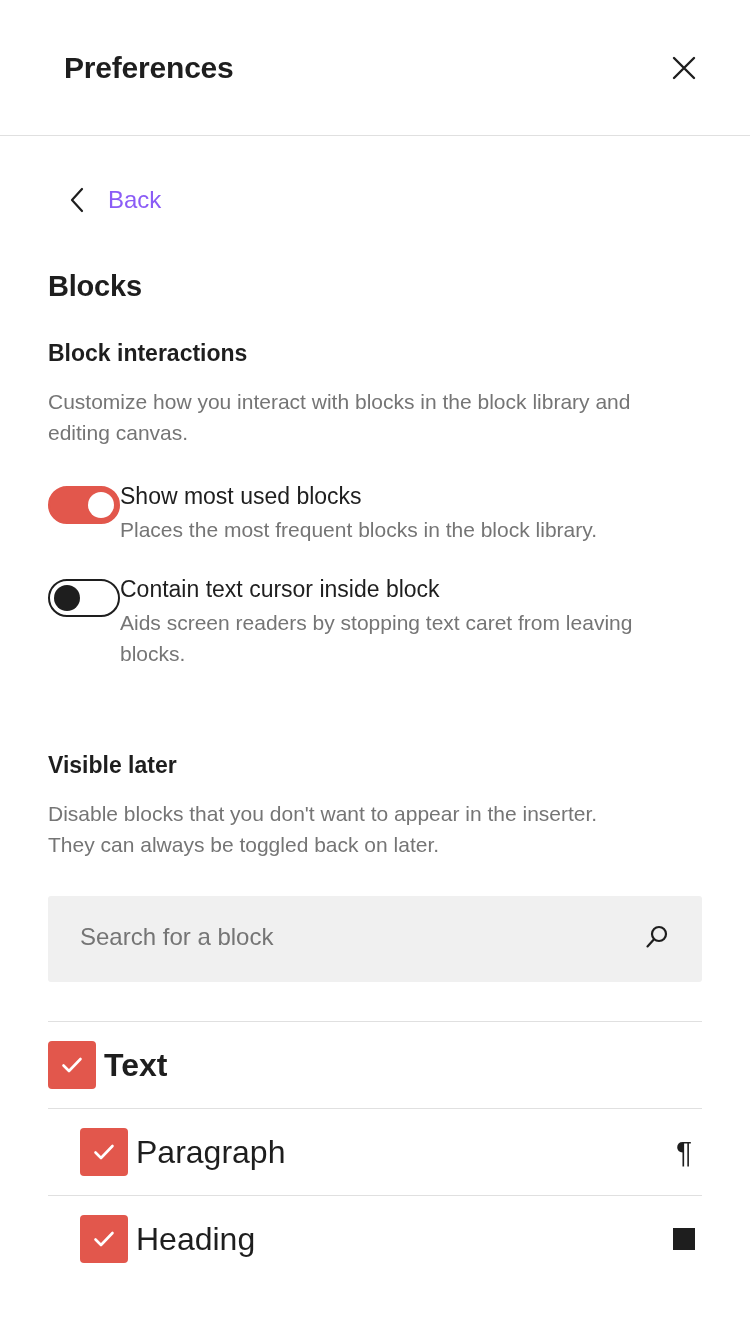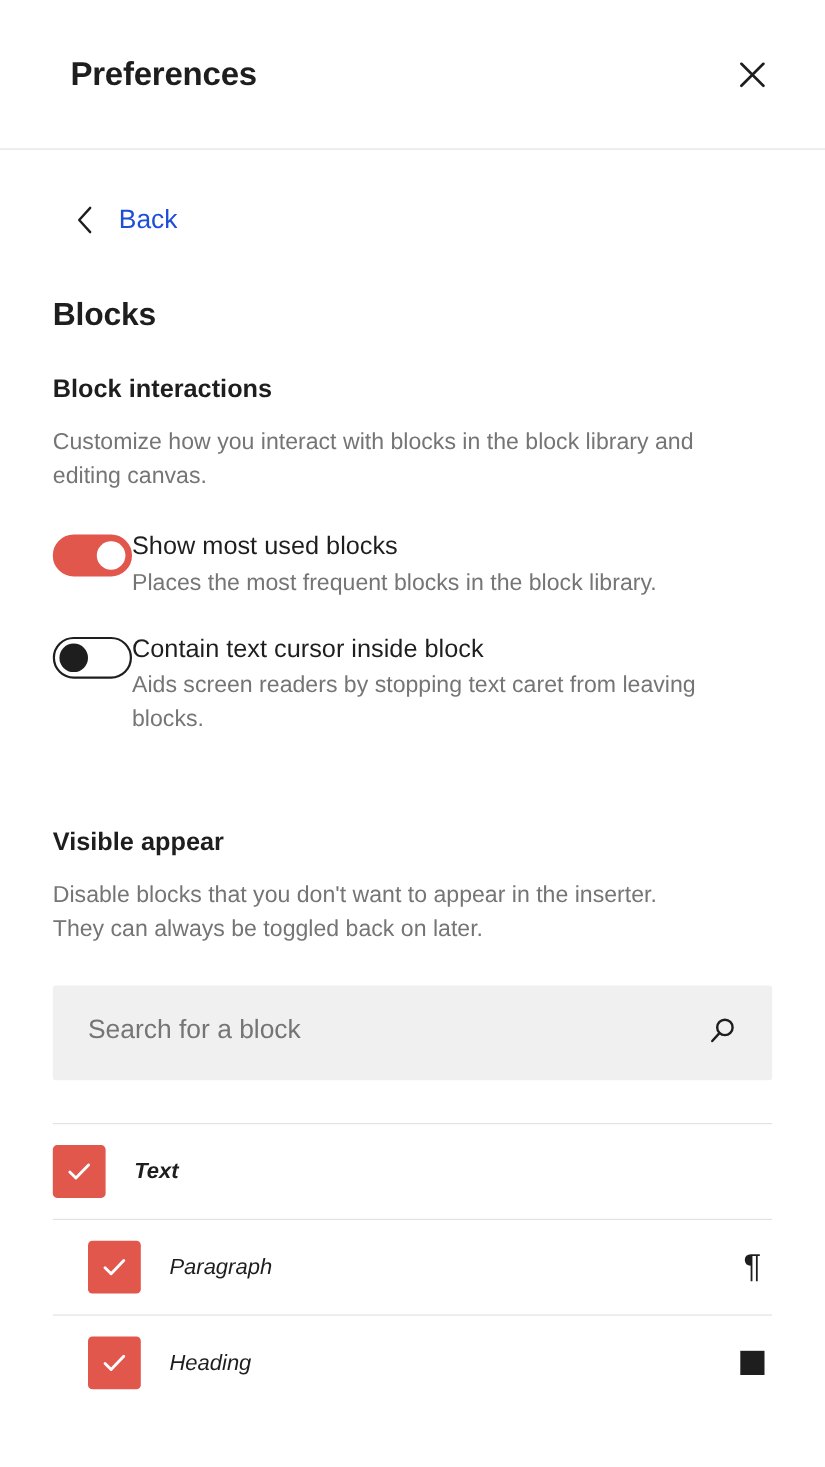--- a/index.html
+++ b/index.html
@@ -71,21 +71,21 @@
   .back-chevron {
     display: flex;
     align-items: center;
     justify-content: center;
     width: 22px;
     height: 30px;
     color: #1e1e1e;
   }
   .back-label {
     font-size: 24px;
-    color: #1d4ed8;
+    color: #8b5cf6;
     line-height: 1;
     text-align: center;
   }
 
   
   .content {
     padding: 0 48px;
   }
 
   .page-title {
@@ -229,26 +229,25 @@
     border-radius: 4px;
     background: #e2574c;
     display: flex;
     align-items: center;
     justify-content: center;
     cursor: pointer;
   }
   .checkbox svg { display: block; }
 
   .block-label {
-    margin-left: 26px;
-    font-size: 20px;
+    margin-left: 8px;
+    font-size: 32px;
     color: #1e1e1e;
     line-height: 1;
     flex: 1 1 auto;
-    font-style: italic;
   }
   .block-row.category .block-label { font-weight: bold; }
 
   .block-icon {
     flex: 0 0 auto;
     width: 36px;
     display: flex;
     align-items: center;
     justify-content: center;
     color: #1e1e1e;
@@ -308,21 +307,21 @@
       <div class="toggle off">
         <span class="knob"></span>
       </div>
       <div class="toggle-text">
         <div class="toggle-label">Contain text cursor inside block</div>
         <div class="toggle-desc">Aids screen readers by stopping text caret from leaving blocks.</div>
       </div>
     </div>
 
     <div class="visible-section">
-      <h2 class="section-title" style="margin-top:0">Visible appear</h2>
+      <h2 class="section-title" style="margin-top:0">Visible later</h2>
       <p class="section-desc">Disable blocks that you don't want to appear in the inserter. They can always be toggled back on later.</p>
 
       <div class="search-wrap">
         <input class="search-input" type="text" placeholder="Search for a block" style="">
         <span class="search-icon">
           <svg width="26" height="26" viewBox="0 0 26 26" fill="none" xmlns="http://www.w3.org/2000/svg">
             <circle cx="15" cy="10" r="7" stroke="currentColor" stroke-width="2.2"></circle>
             <path d="M9.8 15.4 L3.5 22.4" stroke="currentColor" stroke-width="2.2" stroke-linecap="round"></path>
           </svg>
         </span>

